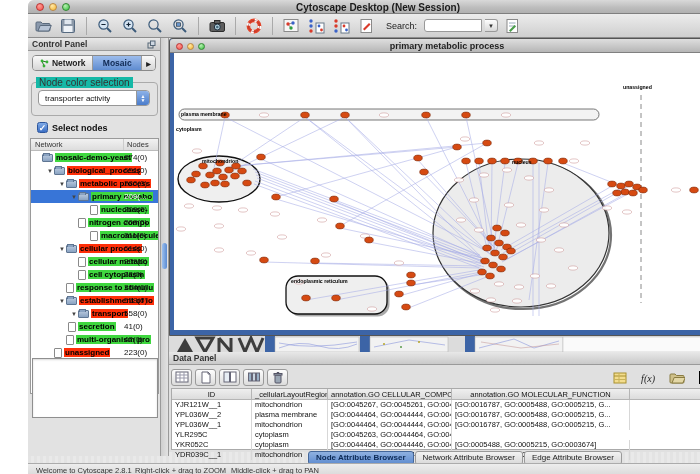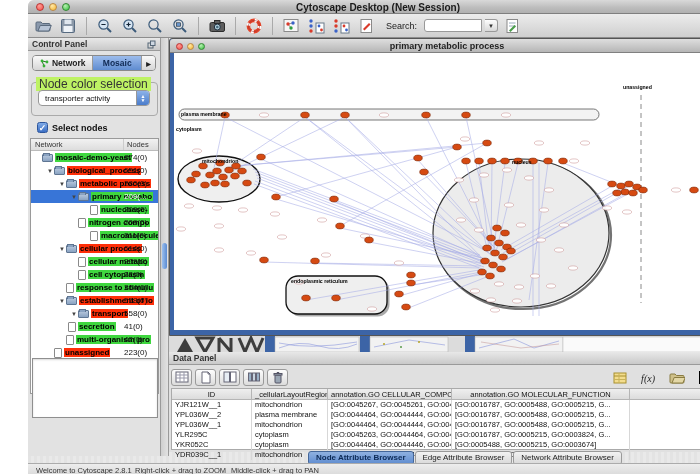--- a/index.html
+++ b/index.html
@@ -32,21 +32,21 @@
   .cpanel { left:0; top:38px; width:133px; height:418px; background:#e2e2e2; border-right:1px solid #9a9a9a; }
   .phead { height:13px; background:linear-gradient(#e8e8e8,#c9c9c9); border-bottom:1px solid #9a9a9a;
     font-size:8.5px; font-weight:bold; color:#333; display:flex; align-items:center; padding:0 4px; justify-content:space-between; }
   .float-ico { width:9px; height:9px; }
   .seg { position:absolute; left:4px; top:17px; width:124px; height:16px; display:flex;
     border:1px solid #8a8a8a; border-radius:4px; overflow:hidden; background:#e8e8e8; }
   .seg .s { display:flex; align-items:center; justify-content:center; gap:3px; font-size:8.5px; font-weight:bold; color:#222;
     background:linear-gradient(#fafafa,#d6d6d6); border-right:1px solid #999; }
   .seg .s.sel { background:linear-gradient(#9cbcec,#5f8cd0); color:#102a54; }
   .groupbox { position:absolute; left:3px; top:44px; width:127px; height:34px; border:1px solid #aaa; border-radius:4px; }
-  .grouplabel { position:absolute; left:8px; top:38.5px; font-size:12px; color:#333; background:#bef264; padding:0 3px; }
+  .grouplabel { position:absolute; left:8px; top:38.5px; font-size:10px; color:#333; background:#14b8a6; padding:0 3px; }
   .dropdown { position:absolute; left:10px; top:52px; width:112px; height:16px; background:#fff; border:1px solid #979797;
     border-radius:4px; display:flex; align-items:center; overflow:hidden; }
   .dropdown .val { flex:1; font-size:8px; color:#111; padding-left:6px; white-space:nowrap; }
   .stepper { width:13px; height:100%; background:linear-gradient(#8db2e8,#4a7ccb); display:flex; flex-direction:column;
     align-items:center; justify-content:center; color:#fff; font-size:5px; line-height:4px; border-left:1px solid #979797; }
   .checkrow { position:absolute; left:9px; top:84px; display:flex; align-items:center; gap:4px; }
   .checkbox { width:11px; height:11px; border-radius:2.5px; background:linear-gradient(#7ea9e6,#3c6fc4); border:1px solid #2d569c;
     color:#fff; font-size:9px; line-height:10px; text-align:center; font-weight:bold; }
   .checklabel { font-size:9px; font-weight:bold; color:#111; }
 
@@ -710,21 +710,20 @@
             <div class="dcell c-id">YPL036W__1</div>
             <div class="dcell c-rg">mitochondrion</div>
             <div class="dcell c-cc">[GO:0044464, GO:0044444, GO:0044425, G...</div>
             <div class="dcell c-mf">[GO:0016787, GO:0005488, GO:0005215, G...</div>
             <div class="dcell c-xx"></div>
           </div>
           <div class="drow">
             <div class="dcell c-id">YLR295C</div>
             <div class="dcell c-rg">cytoplasm</div>
             <div class="dcell c-cc">[GO:0045263, GO:0044464, GO:0044455, G...</div>
-            <div class="dcell c-mf">[GO:0016787, GO:0005215, GO:0003824, G...</div>
             <div class="dcell c-xx"></div>
           </div>
           <div class="drow">
             <div class="dcell c-id">YKR052C</div>
             <div class="dcell c-rg">cytoplasm</div>
             <div class="dcell c-cc">[GO:0044464, GO:0044446, GO:0044444, G...</div>
             <div class="dcell c-mf">[GO:0005488, GO:0005215, GO:0003674]</div>
             <div class="dcell c-xx"></div>
           </div>
           <div class="drow">
@@ -738,22 +737,22 @@
     </div>
     <div class="dscroll">
       <div class="dthumb"></div>
       <div class="darr" style="bottom:9px;">▲</div>
       <div class="darr" style="bottom:0;">▼</div>
     </div>
   </div>
 
   <div class="abs browser-tabs" id="browser-tabs">
       <div class="btab sel">Node Attribute Browser</div>
+      <div class="btab">Network Attribute Browser</div>
       <div class="btab">Edge Attribute Browser</div>
-      <div class="btab">Network Attribute Browser</div>
     </div>
 
   <div class="abs statusbar">
     <span class="abs status" style="left:8px">Welcome to Cytoscape 2.8.1</span>
     <span class="abs status" style="left:107px">Right-click + drag to ZOOM</span>
     <span class="abs status" style="left:203px">Middle-click + drag to PAN</span>
   </div>
 
 </div>
 

